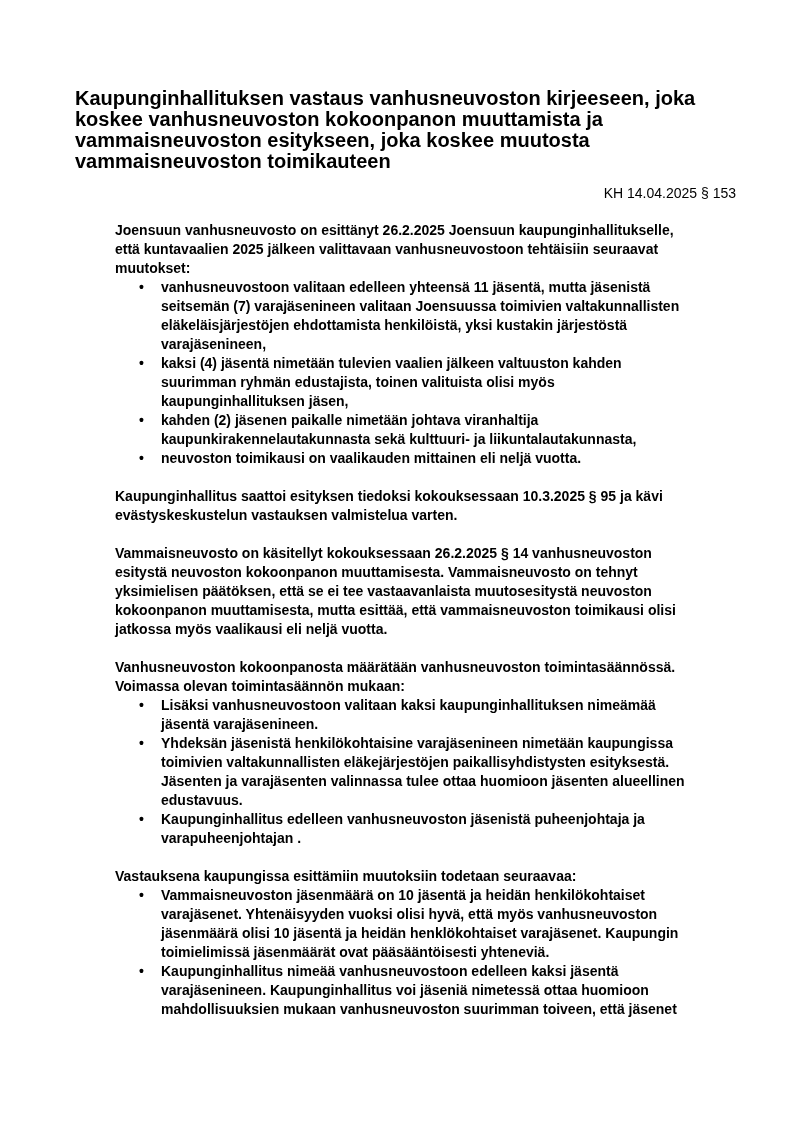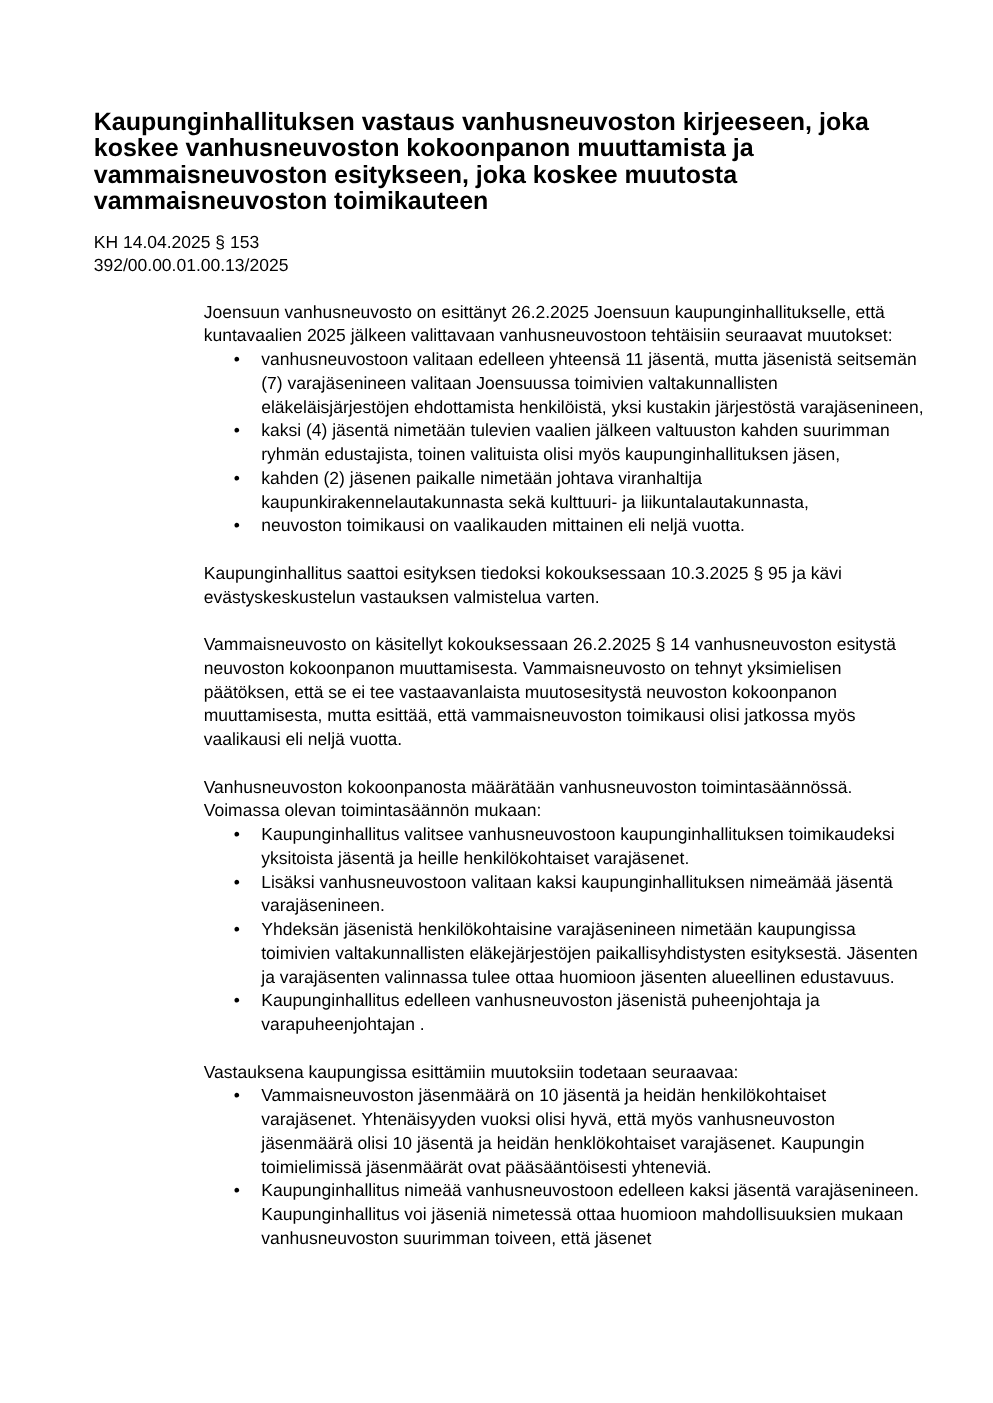--- a/index.html
+++ b/index.html
@@ -21,30 +21,32 @@
   .doc-title {
     width: 660px;
     font-size: 20px;
     font-weight: bold;
     line-height: 21px;
   }
   .doc-meta {
     margin-top: 12px;
     font-size: 14px;
     line-height: 19px;
+    text-align: right;
   }
   .doc-meta div {
     margin: 0;
   }
   .doc-body {
     margin-top: 18px;
-    margin-left: 88px;
+    margin-left: 40px;
     width: 578px;
     font-size: 14px;
     line-height: 19px;
+    font-weight: bold;
   }
   .doc-body p {
     margin: 0;
   }
   .doc-body .gap {
     margin-top: 19px;
   }
   .doc-body ul {
     list-style: none;
     margin: 0;
@@ -62,42 +64,40 @@
 </style>
 </head>
 <body>
 
 <div class="page">
 
   <div class="doc-title">Kaupunginhallituksen vastaus vanhusneuvoston kirjeeseen, joka koskee vanhusneuvoston kokoonpanon muuttamista ja vammaisneuvoston esitykseen, joka koskee muutosta vammaisneuvoston toimikauteen</div>
 
   <div class="doc-meta">
     <div>KH 14.04.2025 § 153</div>
-    <div>392/00.00.01.00.13/2025</div>
   </div>
 
   <div class="doc-body">
 
     <p>Joensuun vanhusneuvosto on esittänyt 26.2.2025 Joensuun kaupunginhallitukselle, että kuntavaalien 2025 jälkeen valittavaan vanhusneuvostoon tehtäisiin seuraavat muutokset:</p>
 
     <ul>
       <li>vanhusneuvostoon valitaan edelleen yhteensä 11 jäsentä, mutta jäsenistä seitsemän (7) varajäsenineen valitaan Joensuussa toimivien valtakunnallisten eläkeläisjärjestöjen ehdottamista henkilöistä, yksi kustakin järjestöstä varajäsenineen,</li>
       <li>kaksi (4) jäsentä nimetään tulevien vaalien jälkeen valtuuston kahden suurimman ryhmän edustajista, toinen valituista olisi myös kaupunginhallituksen jäsen,</li>
       <li>kahden (2) jäsenen paikalle nimetään johtava viranhaltija kaupunkirakennelautakunnasta sekä kulttuuri- ja liikuntalautakunnasta,</li>
       <li>neuvoston toimikausi on vaalikauden mittainen eli neljä vuotta.</li>
     </ul>
 
     <p class="gap">Kaupunginhallitus saattoi esityksen tiedoksi kokouksessaan 10.3.2025 § 95 ja kävi evästyskeskustelun vastauksen valmistelua varten.</p>
 
     <p class="gap">Vammaisneuvosto on käsitellyt kokouksessaan 26.2.2025 § 14 vanhusneuvoston esitystä neuvoston kokoonpanon muuttamisesta. Vammaisneuvosto on tehnyt yksimielisen päätöksen, että se ei tee vastaavanlaista muutosesitystä neuvoston kokoonpanon muuttamisesta, mutta esittää, että vammaisneuvoston toimikausi olisi jatkossa myös vaalikausi eli neljä vuotta.</p>
 
     <p class="gap">Vanhusneuvoston kokoonpanosta määrätään vanhusneuvoston toimintasäännössä. Voimassa olevan toimintasäännön mukaan:</p>
 
     <ul>
-      <li>Kaupunginhallitus valitsee vanhusneuvostoon kaupunginhallituksen toimikaudeksi yksitoista jäsentä ja heille henkilökohtaiset varajäsenet.</li>
       <li>Lisäksi vanhusneuvostoon valitaan kaksi kaupunginhallituksen nimeämää jäsentä varajäsenineen.</li>
       <li>Yhdeksän jäsenistä henkilökohtaisine varajäsenineen nimetään kaupungissa toimivien valtakunnallisten eläkejärjestöjen paikallisyhdistysten esityksestä. Jäsenten ja varajäsenten valinnassa tulee ottaa huomioon jäsenten alueellinen edustavuus.</li>
       <li>Kaupunginhallitus edelleen vanhusneuvoston jäsenistä puheenjohtaja ja varapuheenjohtajan .</li>
     </ul>
 
     <p class="gap">Vastauksena kaupungissa esittämiin muutoksiin todetaan seuraavaa:</p>
 
     <ul>
       <li>Vammaisneuvoston jäsenmäärä on 10 jäsentä ja heidän henkilökohtaiset varajäsenet. Yhtenäisyyden vuoksi olisi hyvä, että myös vanhusneuvoston jäsenmäärä olisi 10 jäsentä ja heidän henklökohtaiset varajäsenet. Kaupungin toimielimissä jäsenmäärät ovat pääsääntöisesti yhteneviä.</li>
       <li>Kaupunginhallitus nimeää vanhusneuvostoon edelleen kaksi jäsentä varajäsenineen. Kaupunginhallitus voi jäseniä nimetessä ottaa huomioon mahdollisuuksien mukaan vanhusneuvoston suurimman toiveen, että jäsenet</li>

